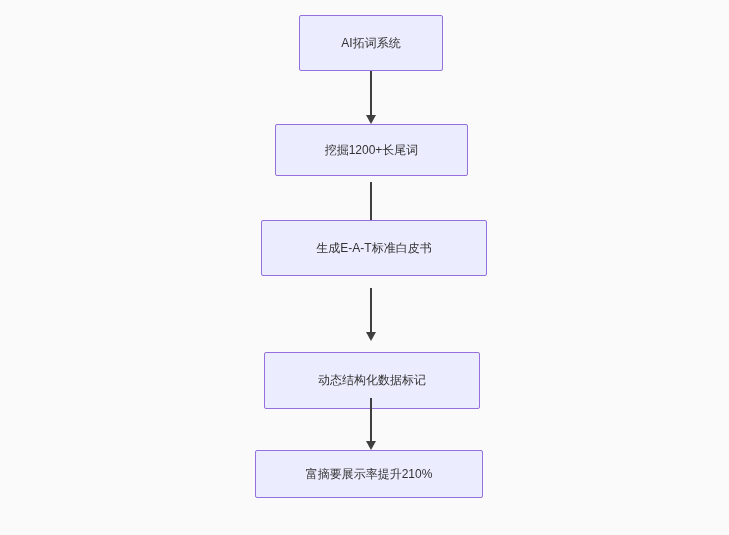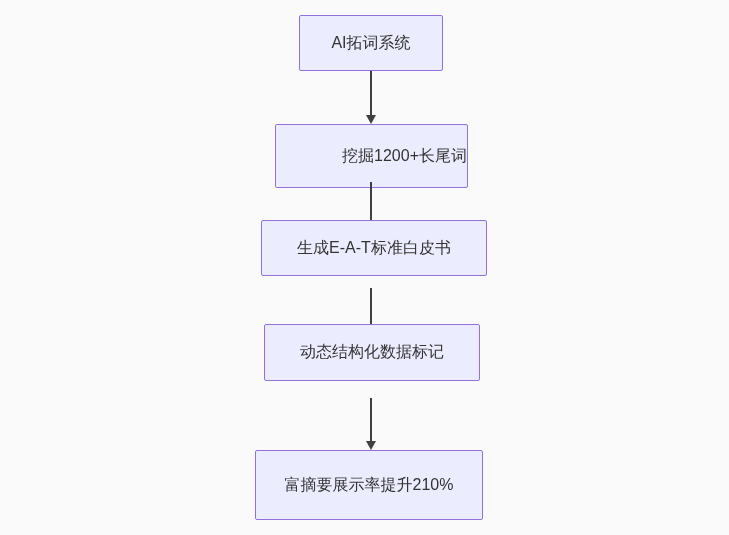--- a/index.html
+++ b/index.html
@@ -20,21 +20,21 @@
     position: relative;
     width: 729px; height: 535px;
     background: var(--background);
   }
   .node {
     position: absolute;
     background: var(--node-fill);
     border: 1.5px solid var(--node-border);
     border-radius: 2px;
     color: var(--text);
-    font-size: 16px;
+    font-size: 12px;
     display: flex;
     align-items: center;
     justify-content: center;
     text-align: center;
     white-space: nowrap;
   }
   .arrow {
     position: absolute;
     left: 366px;
     width: 10px;
@@ -51,24 +51,24 @@
     position: absolute;
     left: 0;
     bottom: 0;
     width: 0; height: 0;
     border-left: 5px solid transparent;
     border-right: 5px solid transparent;
     border-top: 9px solid var(--edge);
   }
   
   #node-0 { left: 299px; top: 15px;  width: 144px; height: 56px; }
-  #node-1 { left: 275px; top: 124px; width: 193px; height: 64px; justify-content: flex-end; }
+  #node-1 { left: 275px; top: 124px; width: 193px; height: 52px; }
   #node-2 { left: 261px; top: 220px; width: 226px; height: 56px; }
-  #node-3 { left: 264px; top: 324px; width: 216px; height: 57px; }
-  #node-4 { left: 255px; top: 450px; width: 228px; height: 70px; }
+  #node-3 { left: 264px; top: 352px; width: 216px; height: 57px; }
+  #node-4 { left: 255px; top: 450px; width: 228px; height: 48px; }
   
   #edge-0 { top: 71px;  height: 53px; }
   #edge-1 { top: 182px; height: 50px; }
   #edge-2 { top: 288px; height: 53px; }
   #edge-3 { top: 398px; height: 52px; }
 </style>
 </head>
 <body>
 
 <div class="canvas">

